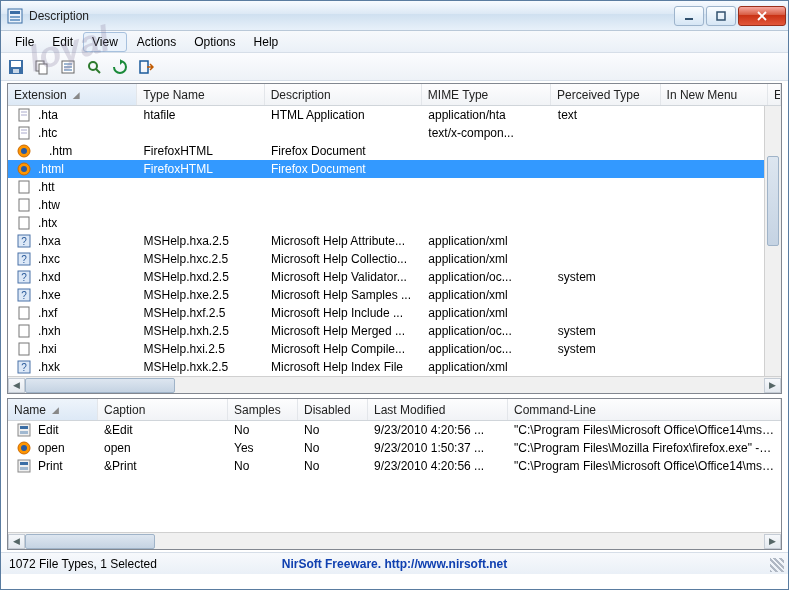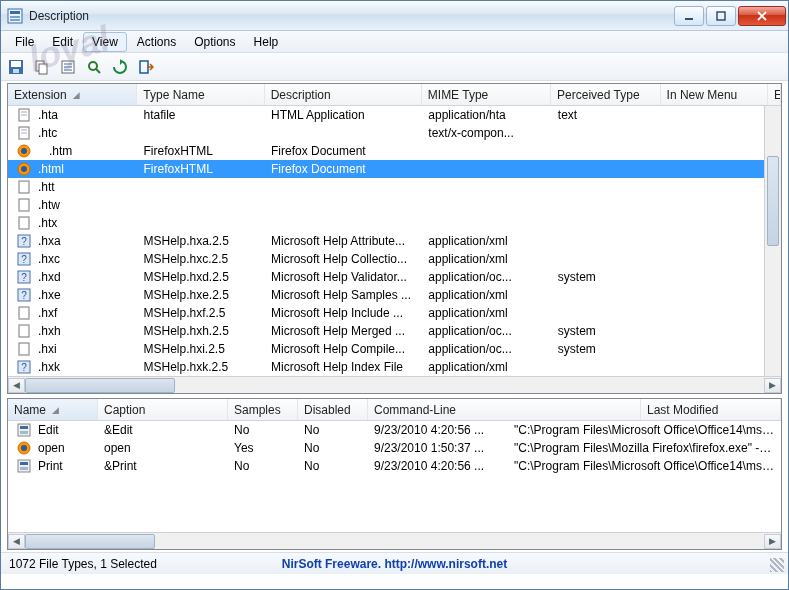--- a/index.html
+++ b/index.html
@@ -429,22 +429,22 @@
 
   <div class="pane lower">
     <div class="header-row">
       <div class="hcell lname-col active">
           <span>Name</span>
           <span class="sort">◢</span>
         </div>
       <div class="hcell lcap-col">Caption</div>
       <div class="hcell ldef-col">Samples</div>
       <div class="hcell ldis-col">Disabled</div>
+      <div class="hcell lmod-col">Last Modified</div>
       <div class="hcell lcmd-col">Command-Line</div>
-      <div class="hcell lmod-col">Last Modified</div>
     </div>
     <div class="body">
       <div class="rows" id="lower-rows">
           <div class="row">
             <div class="cell lname-col" style="display:flex;align-items:center;gap:4px;">
               <span class="iconcell">
                 <svg width="14" height="14">
                   <rect x="1" y="1" width="12" height="12" fill="#f0f0f0" stroke="#888"></rect>
                   <rect x="3" y="3" width="8" height="3" fill="#3b6ea5"></rect>
                   <rect x="3" y="8" width="8" height="3" fill="#a0b8d0"></rect>

